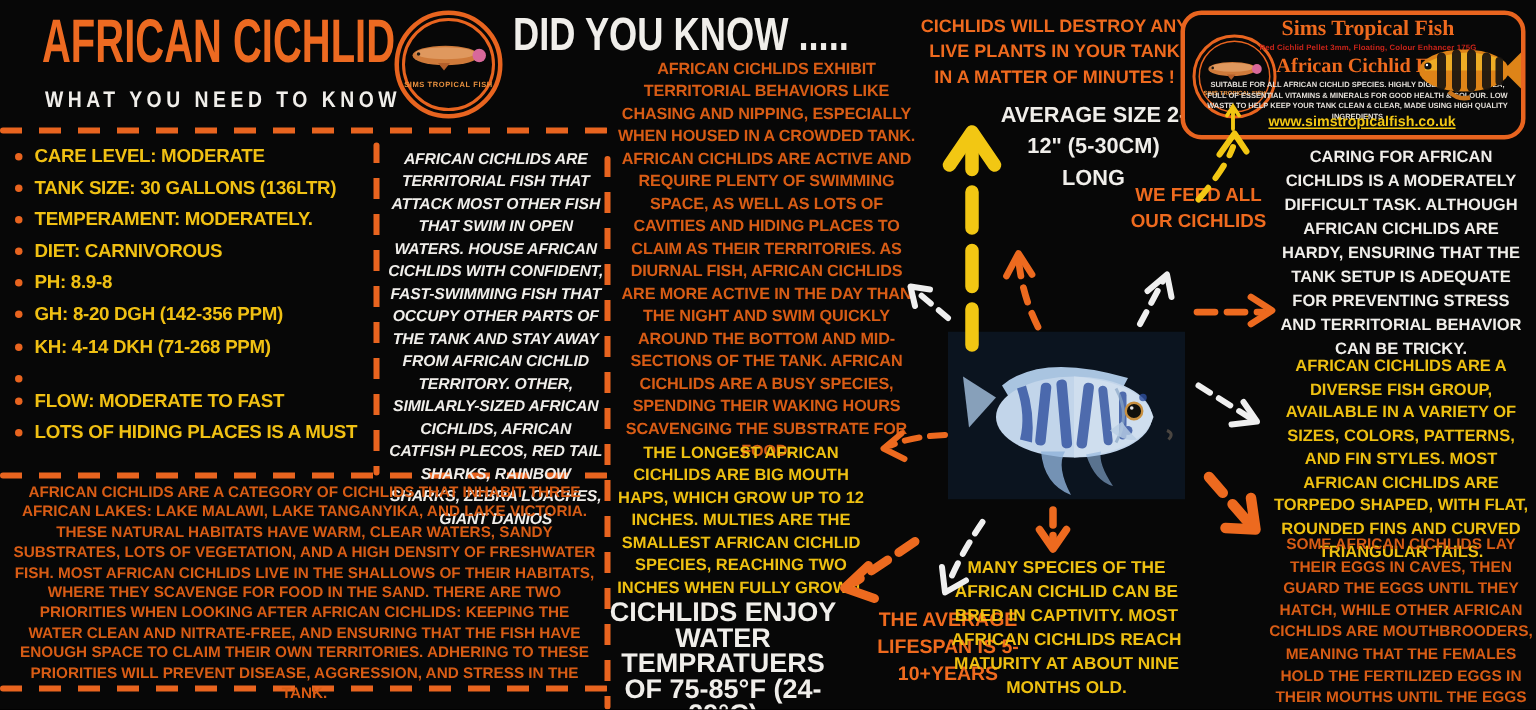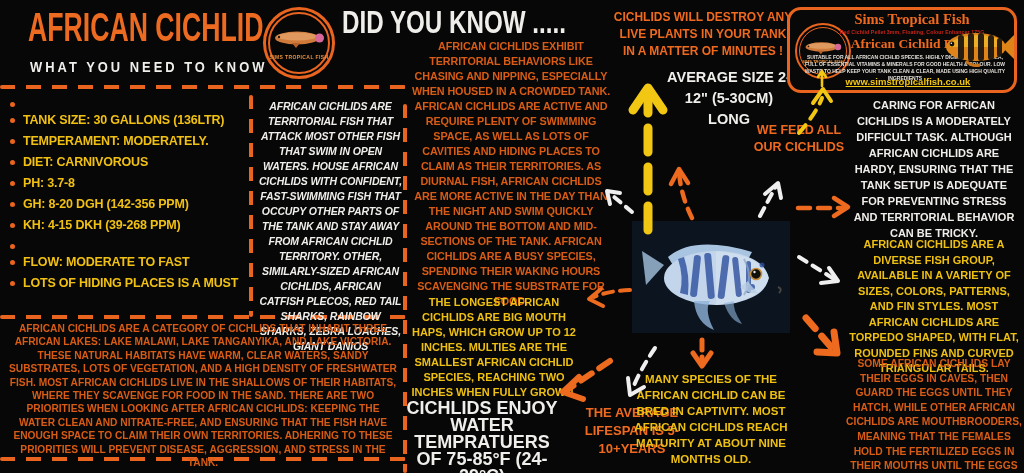--- a/index.html
+++ b/index.html
@@ -77,44 +77,45 @@
 
   <div class="abs hdash" style="left:0;top:85px;width:406px;"></div>
   <div class="abs vdash" style="left:249px;top:95px;height:222px;"></div>
   <div class="abs vdash" style="left:403px;top:104px;height:369px;"></div>
   <div class="abs hdash" style="left:0;top:315px;width:406px;"></div>
   <div class="abs hdash" style="left:0;top:457px;width:406px;"></div>
 
   <ul class="abs care">
     <li>
         <span class="dot"></span>
+        <span>CARE LEVEL: MODERATE</span>
       </li>
     <li>
         <span class="dot"></span>
         <span>TANK SIZE: 30 GALLONS (136LTR)</span>
       </li>
     <li>
         <span class="dot"></span>
         <span>TEMPERAMENT: MODERATELY.</span>
       </li>
     <li>
         <span class="dot"></span>
         <span>DIET: CARNIVOROUS</span>
       </li>
     <li>
         <span class="dot"></span>
-        <span>PH: 3.7-8</span>
+        <span>PH: 8.9-8</span>
       </li>
     <li>
         <span class="dot"></span>
         <span>GH: 8-20 DGH (142-356 PPM)</span>
       </li>
     <li>
         <span class="dot"></span>
-        <span>KH: 4-15 DKH (39-268 PPM)</span>
+        <span>KH: 4-14 DKH (71-268 PPM)</span>
       </li>
     <li>
         <span class="dot"></span>
       </li>
     <li>
         <span class="dot"></span>
         <span>FLOW: MODERATE TO FAST</span>
       </li>
     <li>
         <span class="dot"></span>

